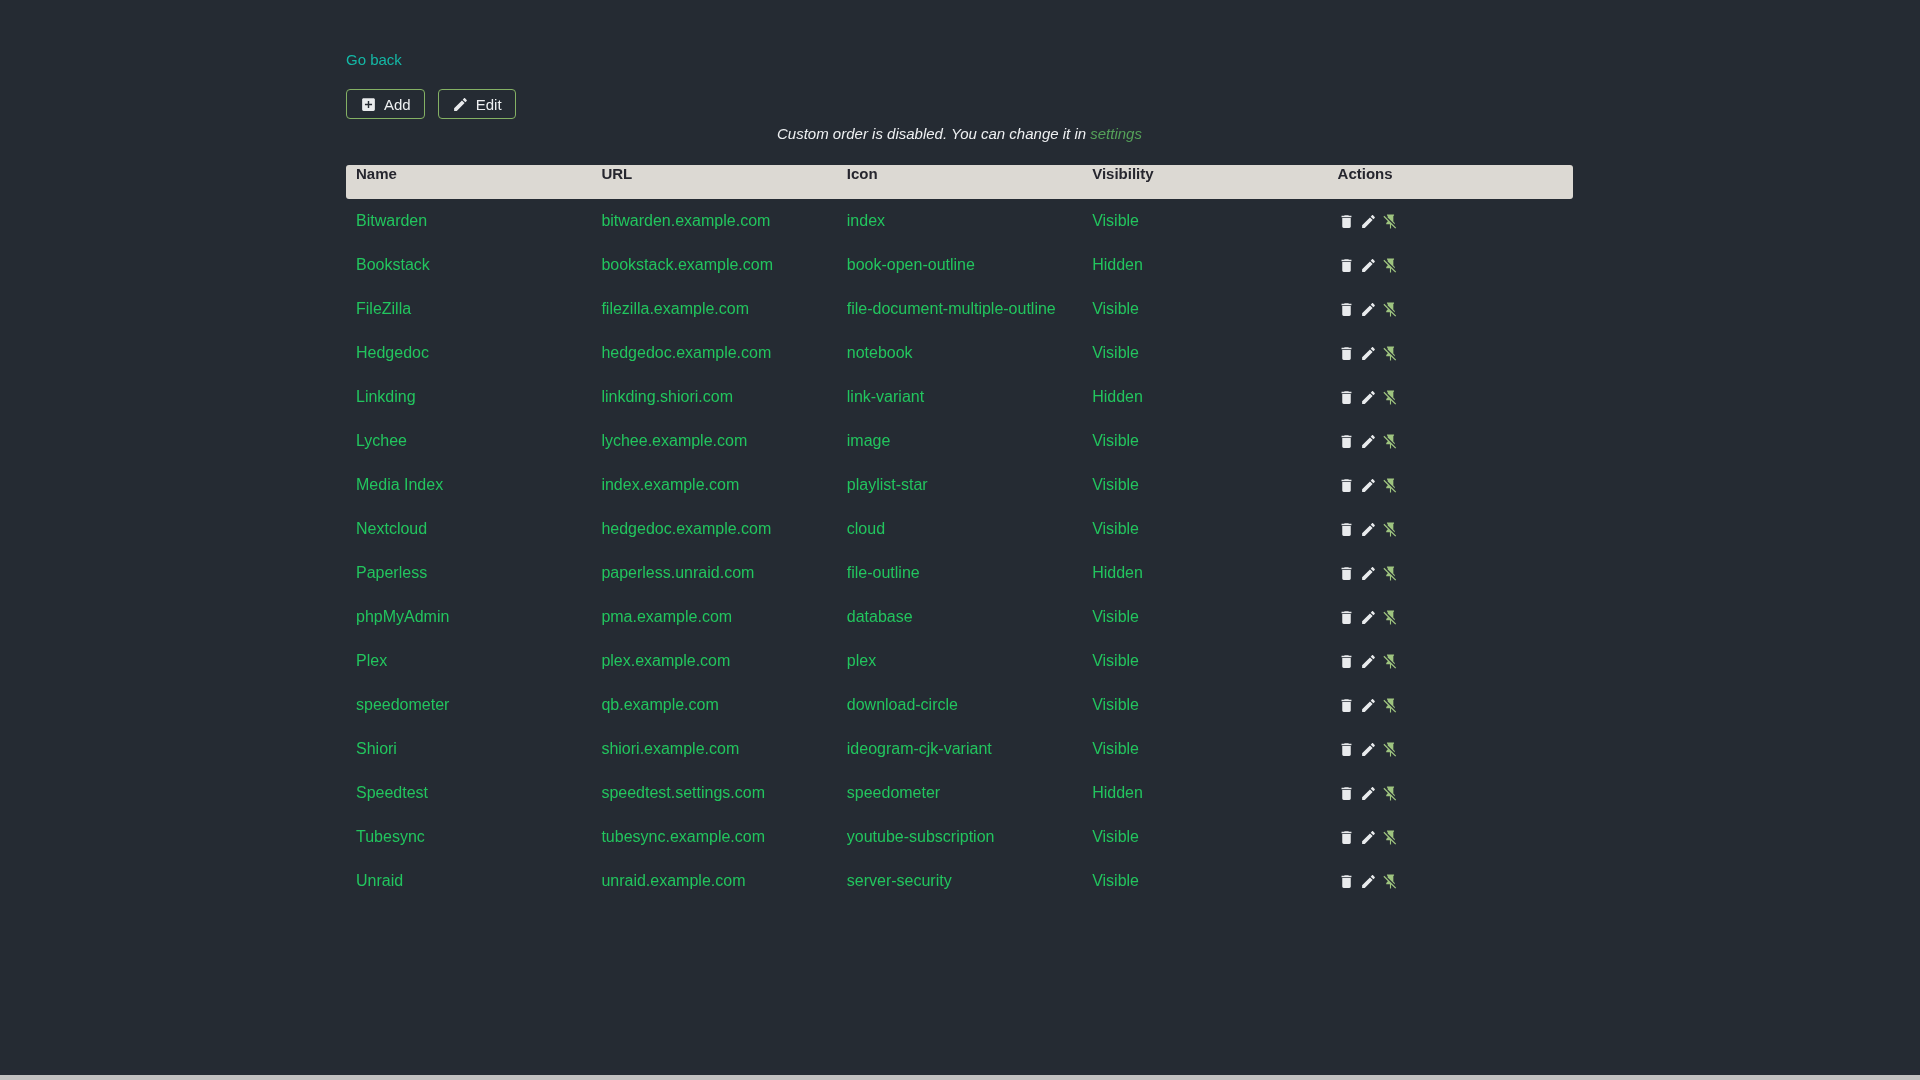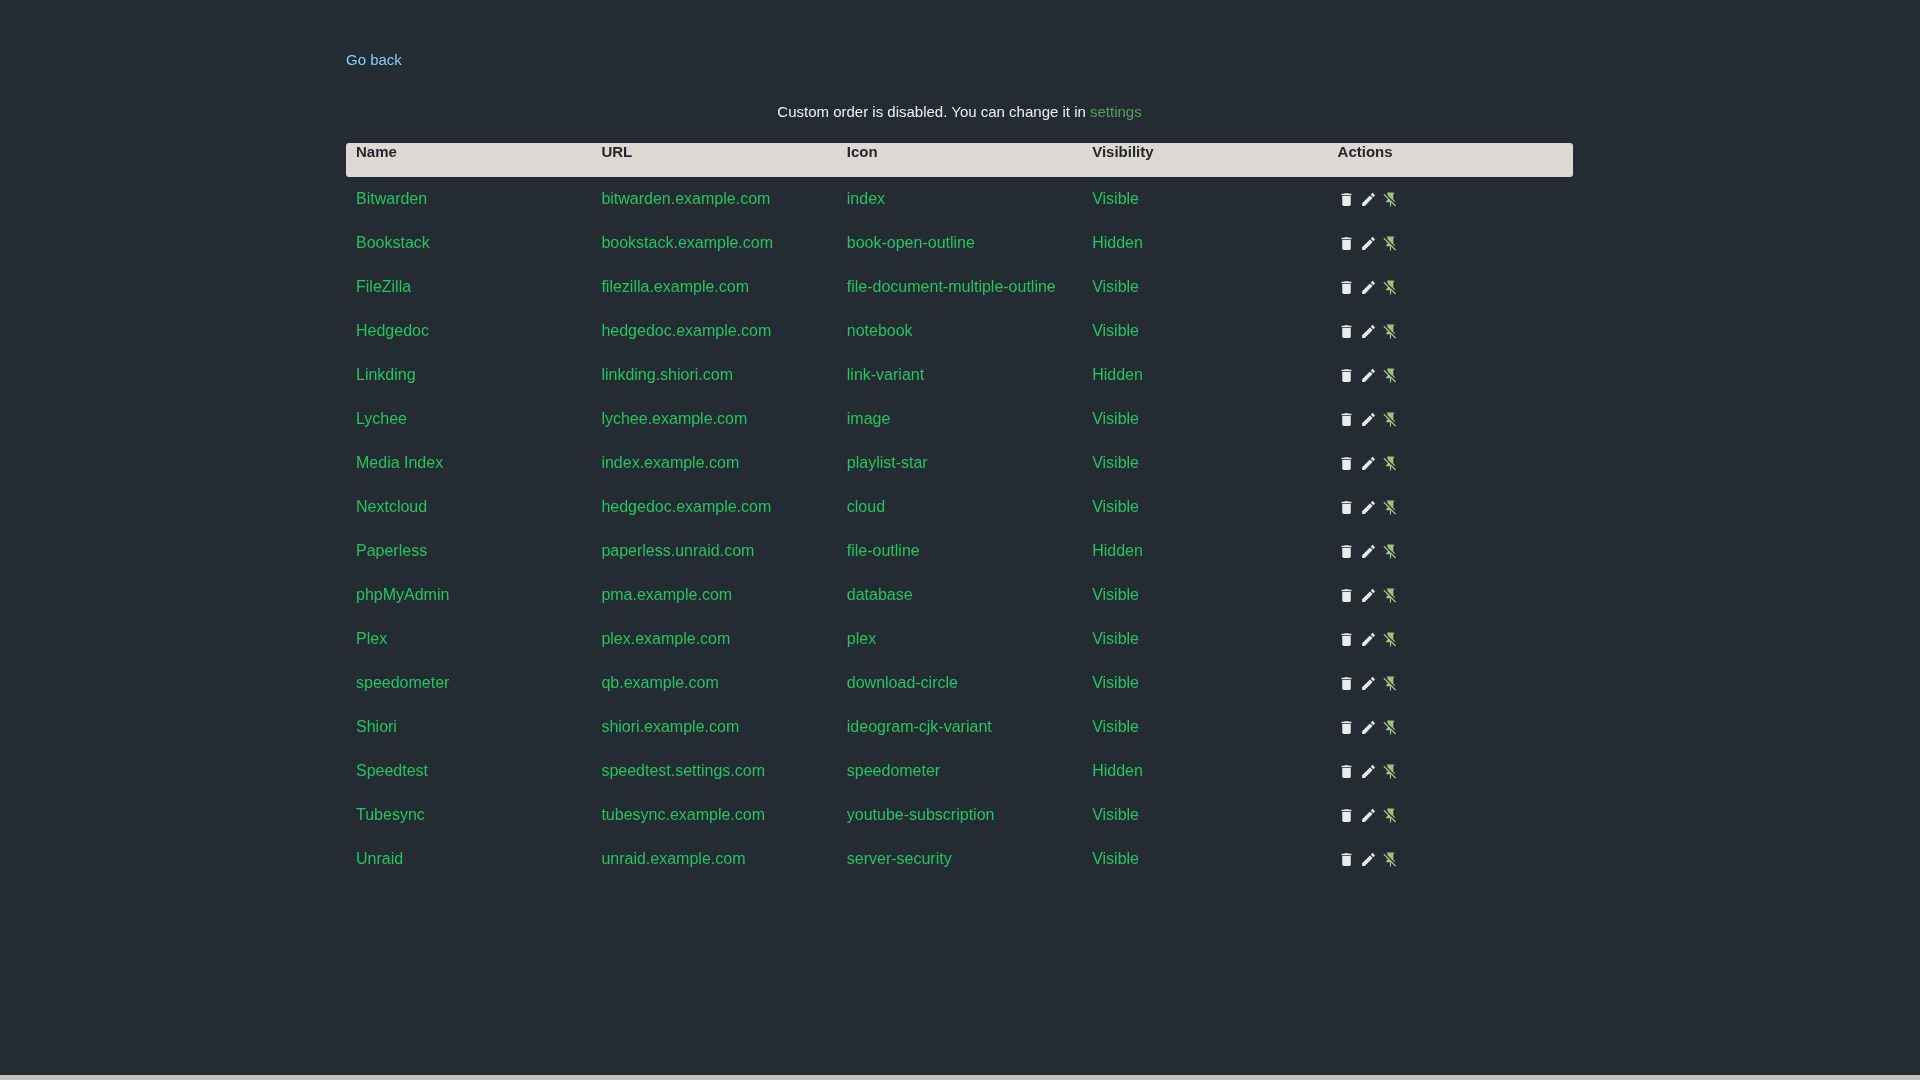--- a/index.html
+++ b/index.html
@@ -21,21 +21,21 @@
     font-weight: 700;
     line-height: 32px;
     color: #f5f6f8;
     letter-spacing: 0.2px;
   }
   .go-back {
     display: inline-block;
     margin-top: 5px;
     font-size: 15px;
     line-height: 18px;
-    color: #7dd3fc;
+    color: #14b8a6;
     text-decoration: none;
     cursor: pointer;
   }
   .toolbar {
     margin-top: 20px;
     display: flex;
     gap: 13px;
   }
   .btn {
     display: inline-flex;
@@ -46,25 +46,26 @@
     background: transparent;
     border: 1px solid #84b164;
     border-radius: 4px;
     color: #eef0f2;
     font-size: 15px;
     font-family: "Liberation Sans", sans-serif;
     cursor: pointer;
   }
   .btn svg { width: 17px; height: 17px; fill: #e9ebed; }
   .notice {
-    margin-top: 34px;
+    margin-top: 6px;
     text-align: center;
     font-size: 15px;
     line-height: 18px;
     color: #eef0f2;
+    font-style: italic;
   }
   .notice a {
     color: #55a159;
     text-decoration: none;
     cursor: pointer;
   }
   .table { margin-top: 22px; width: 100%; }
   .thead {
     display: flex;
     height: 34px;
@@ -108,20 +109,38 @@
     background: #c2c1c0;
   }
 </style>
 </head>
 <body>
 
 <div class="content">
 
   <a class="go-back">Go back</a>
 
+  <div class="toolbar">
+    <button class="btn">
+      <span style="display:inline-flex;">
+        <svg viewBox="0 0 24 24">
+            <path fill-rule="evenodd" d="M19,3H5C3.89,3 3,3.89 3,5V19A2,2 0 0,0 5,21H19A2,2 0 0,0 21,19V5C21,3.89 20.1,3 19,3M17,13H13V17H11V13H7V11H11V7H13V11H17V13Z"></path>
+          </svg>
+      </span>
+      <span>Add</span>
+    </button>
+    <button class="btn">
+      <span style="display:inline-flex;">
+        <svg viewBox="0 0 24 24">
+            <path d="M20.71,7.04C21.1,6.65 21.1,6 20.71,5.63L18.37,3.29C18,2.9 17.35,2.9 16.96,3.29L15.12,5.12L18.87,8.87M3,17.25V21H6.75L17.81,9.93L14.06,6.18L3,17.25Z"></path>
+          </svg>
+      </span>
+      <span>Edit</span>
+    </button>
+  </div>
 
   <div class="notice"><span>Custom order is disabled. You can change it in </span><a>settings</a></div>
 
   <div class="table">
     <div class="thead">
       <div class="th">Name</div>
       <div class="th">URL</div>
       <div class="th">Icon</div>
       <div class="th">Visibility</div>
       <div class="th">Actions</div>

